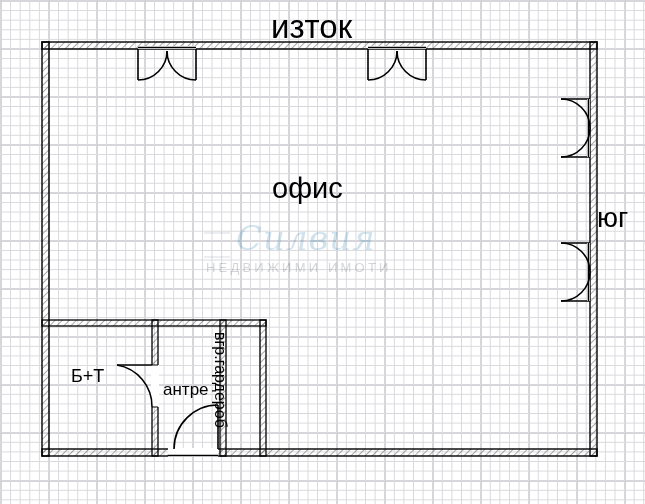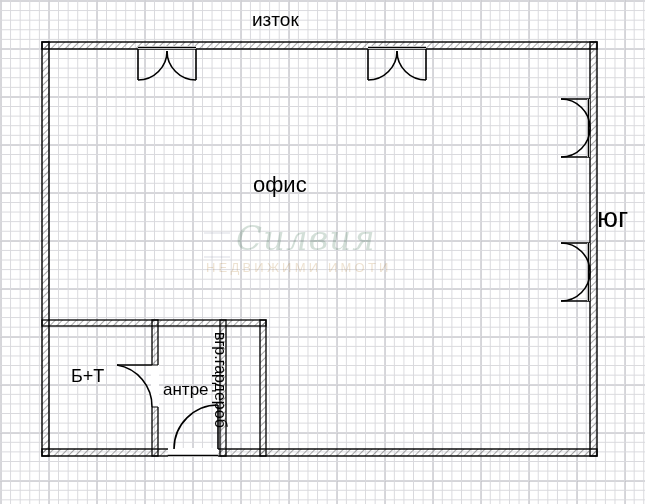--- a/index.html
+++ b/index.html
@@ -47,32 +47,32 @@
     opacity: 0.18;
     pointer-events: none;
   }
   #watermark .wm-script {
     position: absolute;
     left: 38px;
     top: -4px;
     font-family: "DejaVu Serif", serif;
     font-style: italic;
     font-size: 34px;
-    color: #14532d;
+    color: #0369a1;
     letter-spacing: 1px;
     white-space: nowrap;
   }
   #watermark .wm-sub {
     position: absolute;
     left: 8px;
     top: 38px;
     font-family: "Liberation Sans", sans-serif;
     font-size: 13px;
     letter-spacing: 3.2px;
-    color: #a16207;
+    color: #0f172a;
     white-space: nowrap;
   }
   #watermark .wm-mark {
     position: absolute;
     left: 6px;
     top: 10px;
     width: 26px;
     height: 22px;
     border-top: 2px solid #9aa0b4;
     border-bottom: 2px solid #9aa0b4;
@@ -88,30 +88,31 @@
 
   
   .lbl {
     position: absolute;
     color: #000000;
     white-space: nowrap;
     font-family: "Liberation Sans", sans-serif;
     line-height: 1;
   }
   #label-iztok {
-    left: 252px; top: 10px;
-    font-size: 19px;
+    left: 271px; top: 10px;
+    font-size: 33px;
   }
   #label-yug {
     left: 597px; top: 204px;
     font-size: 28px;
   }
   #label-ofis {
-    left: 253px; top: 174px;
-    font-size: 22px;
+    left: 260px; top: 174px;
+    font-size: 29px;
+    padding-left: 12px;
   }
   #label-bt {
     left: 71px; top: 367px;
     font-size: 18px;
   }
   #label-antre {
     left: 163px; top: 381px;
     font-size: 17px;
   }
   #label-wardrobe {

